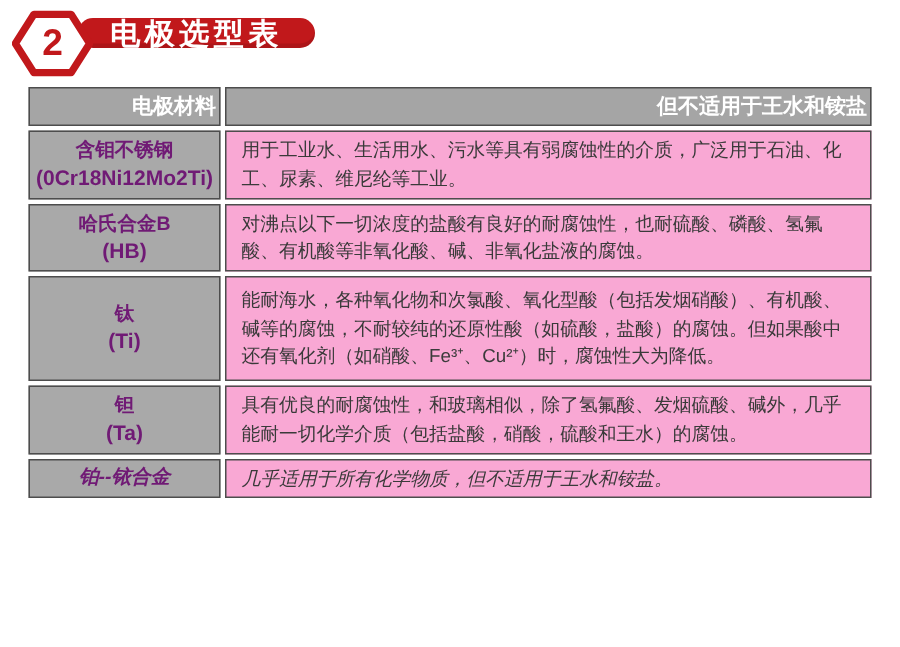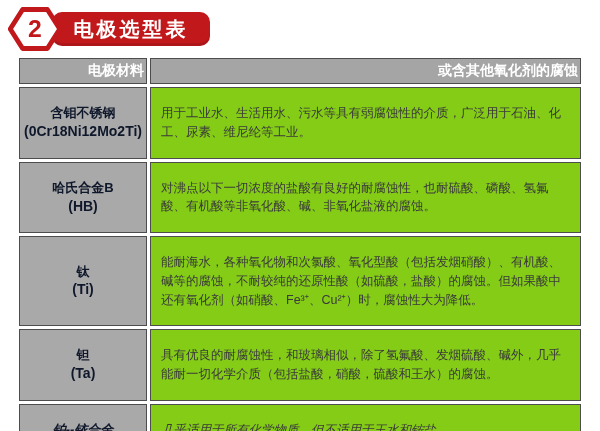--- a/index.html
+++ b/index.html
@@ -6,21 +6,21 @@
   html, body {
     margin: 0; padding: 0;
     width: 600px; height: 431px;
     background: #ffffff;
     font-family: "Liberation Sans", sans-serif;
     overflow: hidden;
   }
   .page-header { position: relative; height: 55px; }
   .banner {
     position: absolute; left: 52px; top: 12px;
-    width: 158px; height: 34px;
+    width: 158px; height: 20px;
     background: #c1181b;
     border-radius: 10px;
     display: flex; align-items: center; justify-content: center;
     color: #ffffff; font-weight: bold; font-size: 20px; letter-spacing: 3px;
     z-index: 1;
     box-shadow: inset 0 -3px 0 rgba(0,0,0,0.10);
   }
   .hex-badge {
     position: absolute; left: 8px; top: 6px;
     width: 54px; height: 46px; z-index: 2;
@@ -37,30 +37,30 @@
     table-layout: fixed;
   }
   .sel-table th, .sel-table td { border: 1.5px solid #4d4d4d; }
   .sel-table th {
     background: #a5a5a5; color: #ffffff;
     font-size: 14px; font-weight: bold;
     padding: 3px 2px; text-align: right;
   }
   .sel-table col.c-mat { width: 128px; }
   td.mat {
-    background: #a9a9a9; color: #0f172a;
+    background: #a9a9a9; color: #701a75;
     font-weight: bold; text-align: center;
     font-size: 13px; line-height: 1.3;
     padding: 2px; vertical-align: middle;
   }
   td.mat .mat-sub { display: block; font-size: 14px; font-weight: bold; }
   td.desc {
-    background: #84cc16; color: #3a3a3a;
+    background: #f9a8d4; color: #3a3a3a;
     font-size: 12.5px; line-height: 1.5;
-    padding: 16px 10px; text-align: left;
+    padding: 3px 10px; text-align: left;
     vertical-align: middle;
   }
 </style>
 </head>
 <body>
 
 <div class="page-header">
   <div class="banner">
     <span>电极选型表</span>
   </div>
@@ -71,21 +71,21 @@
 </div>
 
 <table class="sel-table">
   <colgroup>
       <col class="c-mat">
       <col>
     </colgroup>
   <tbody>
       <tr style="height:26px;">
     <th>电极材料</th>
-    <th>或含其他氧化剂的腐蚀</th>
+    <th>但不适用于王水和铵盐</th>
   </tr>
   <tr style="height:44px;">
     <td class="mat">
       <span class="mat-name">含钼不锈钢</span>
       <span class="mat-sub">(0Cr18Ni12Mo2Ti)</span>
     </td>
     <td class="desc">用于工业水、生活用水、污水等具有弱腐蚀性的介质，广泛用于石油、化工、尿素、维尼纶等工业。</td>
   </tr>
   <tr style="height:42px;">
     <td class="mat">

